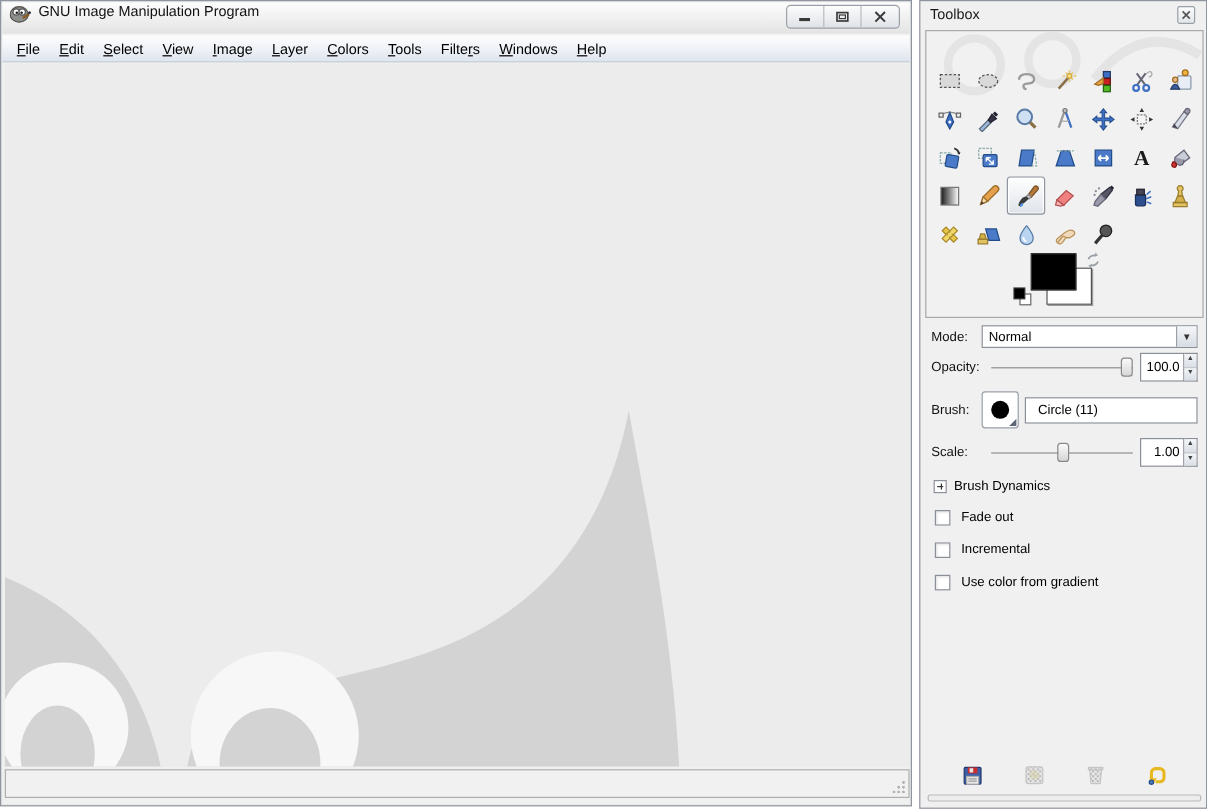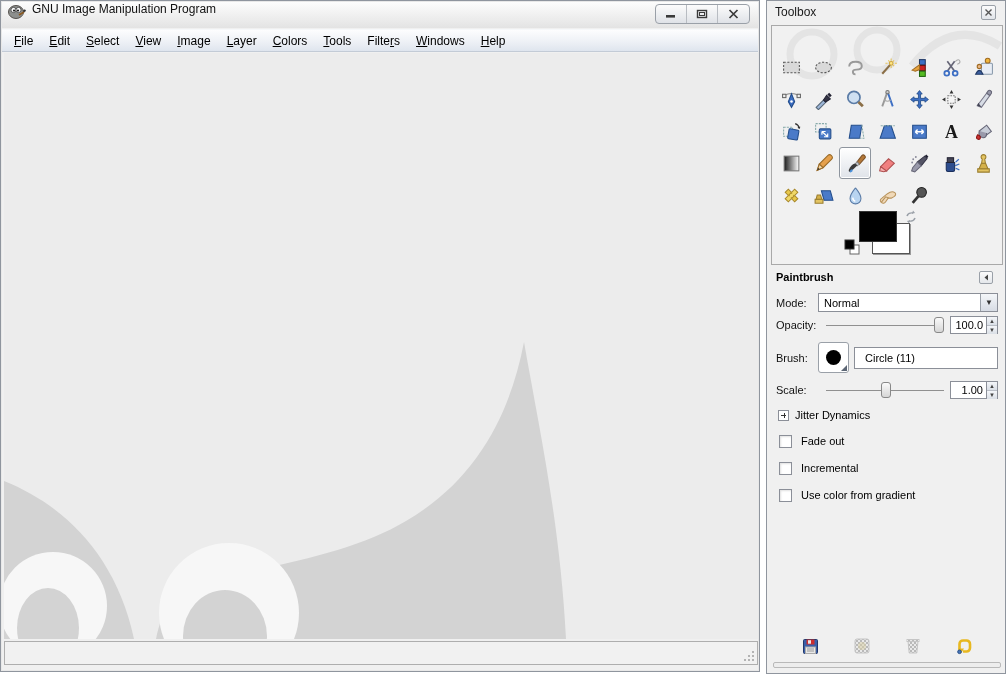--- a/index.html
+++ b/index.html
@@ -79,21 +79,21 @@
   .combo { flex:1; margin-left:8px; height:19px; border:1px solid #8b8f98; background:#fff;
            display:flex; align-items:center; position:relative; }
   .combo-text { padding-left:5px; font-size:11px; }
   .combo-arrow { position:absolute; right:0; top:0; bottom:0; width:17px;
                  background:linear-gradient(#f4f6f9,#d7dce4); border-left:1px solid #9aa0a8;
                  display:flex; align-items:center; justify-content:center; font-size:8px; color:#333; }
   .slider { position:relative; flex:1; height:16px; margin:0 6px; }
   .slider .track { position:absolute; left:0; right:0; top:8px; height:1px; background:#909090; }
   .slider .handle { position:absolute; top:0; width:10px; height:16px; border:1px solid #888;
                     border-radius:3px; background:linear-gradient(#fafafa,#d6d6d6); }
-  .spin { display:flex; height:18px; }
+  .spin { display:flex; height:24px; }
   .spin .val { width:37px; border:1px solid #8b8f98; background:#fff; font-size:11px;
                display:flex; align-items:center; justify-content:flex-end; padding-right:3px; }
   .spin .arrows { width:11px; border:1px solid #8b8f98; border-left:none; display:flex; flex-direction:column; }
   .spin .arrows div { flex:1; background:linear-gradient(#f4f6f9,#dadfe6); font-size:6px; line-height:8px;
                       text-align:center; color:#444; border-bottom:1px solid #b9bec6; }
   .spin .arrows div:last-child { border-bottom:none; }
   .brush-btn { width:31px; height:31px; margin-left:8px; border:1px solid #9aa0a8; border-radius:3px;
                background:#fff; position:relative; display:flex; align-items:center; justify-content:center; }
   .brush-dot { width:15px; height:15px; border-radius:50%; background:#000; }
   .brush-corner { position:absolute; right:1px; bottom:1px; width:0; height:0;
@@ -445,28 +445,20 @@
       <div class="default-icon">
         <svg width="17" height="17" viewBox="0 0 17 17">
           <rect x="6" y="6" width="9" height="9" fill="#fff" stroke="#666"></rect>
           <rect x="1" y="1" width="9" height="9" fill="#000" stroke="#333"></rect>
         </svg>
       </div>
     </div>
   </div>
 
   <div class="options">
-    <div class="opt-header">
-      <span class="opt-title">Paintbrush</span>
-      <div class="collapse-btn">
-        <svg width="7" height="7" viewBox="0 0 7 7">
-            <path d="M5 0.5 L1.5 3.5 L5 6.5 Z" fill="#444"></path>
-          </svg>
-      </div>
-    </div>
 
     <div class="row">
       <span class="lbl" style="width:34px">Mode:</span>
       <div class="combo">
         <span class="combo-text">Normal</span>
         <span class="combo-arrow">▼</span>
       </div>
     </div>
 
     <div class="row">
@@ -503,21 +495,21 @@
         <div class="val">1.00</div>
         <div class="arrows">
             <div>▲</div>
             <div>▼</div>
           </div>
       </div>
     </div>
 
     <div class="expander">
       <div class="plusbox"></div>
-      <span class="exp-label">Jitter Dynamics</span>
+      <span class="exp-label">Brush Dynamics</span>
     </div>
 
     <div id="check-list">
         <div class="checkrow">
           <div class="checkbox"></div>
           <span class="check-label">Fade out</span>
         </div>
         <div class="checkrow">
           <div class="checkbox"></div>
           <span class="check-label">Incremental</span>

